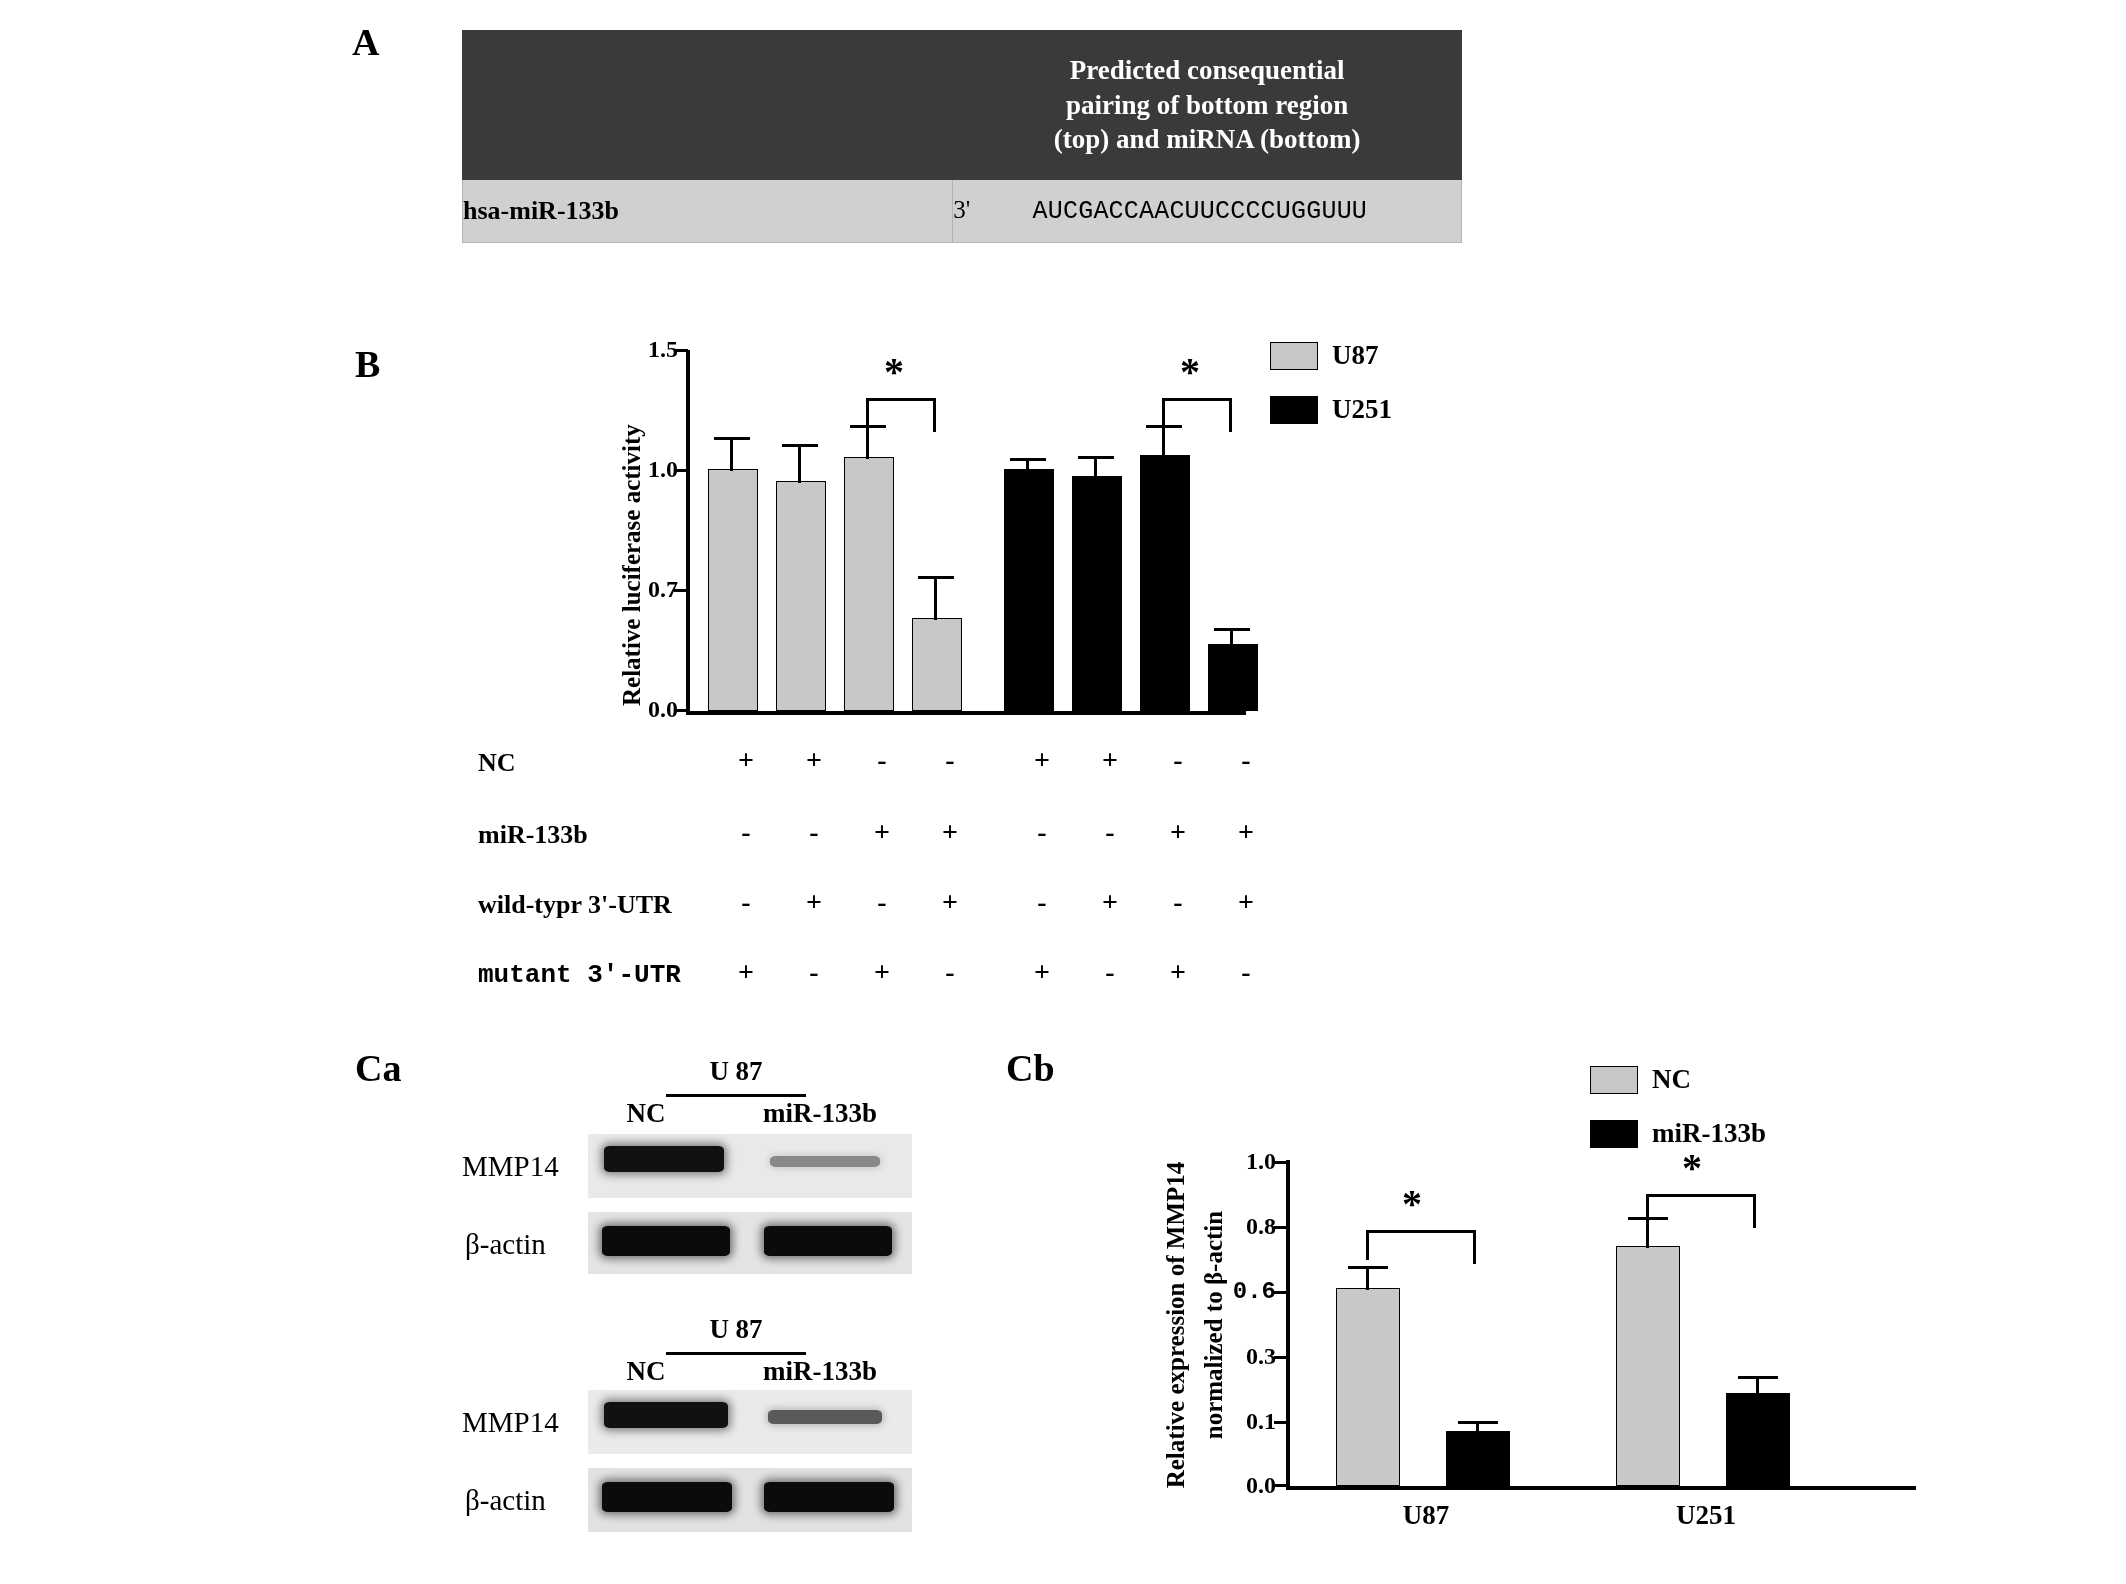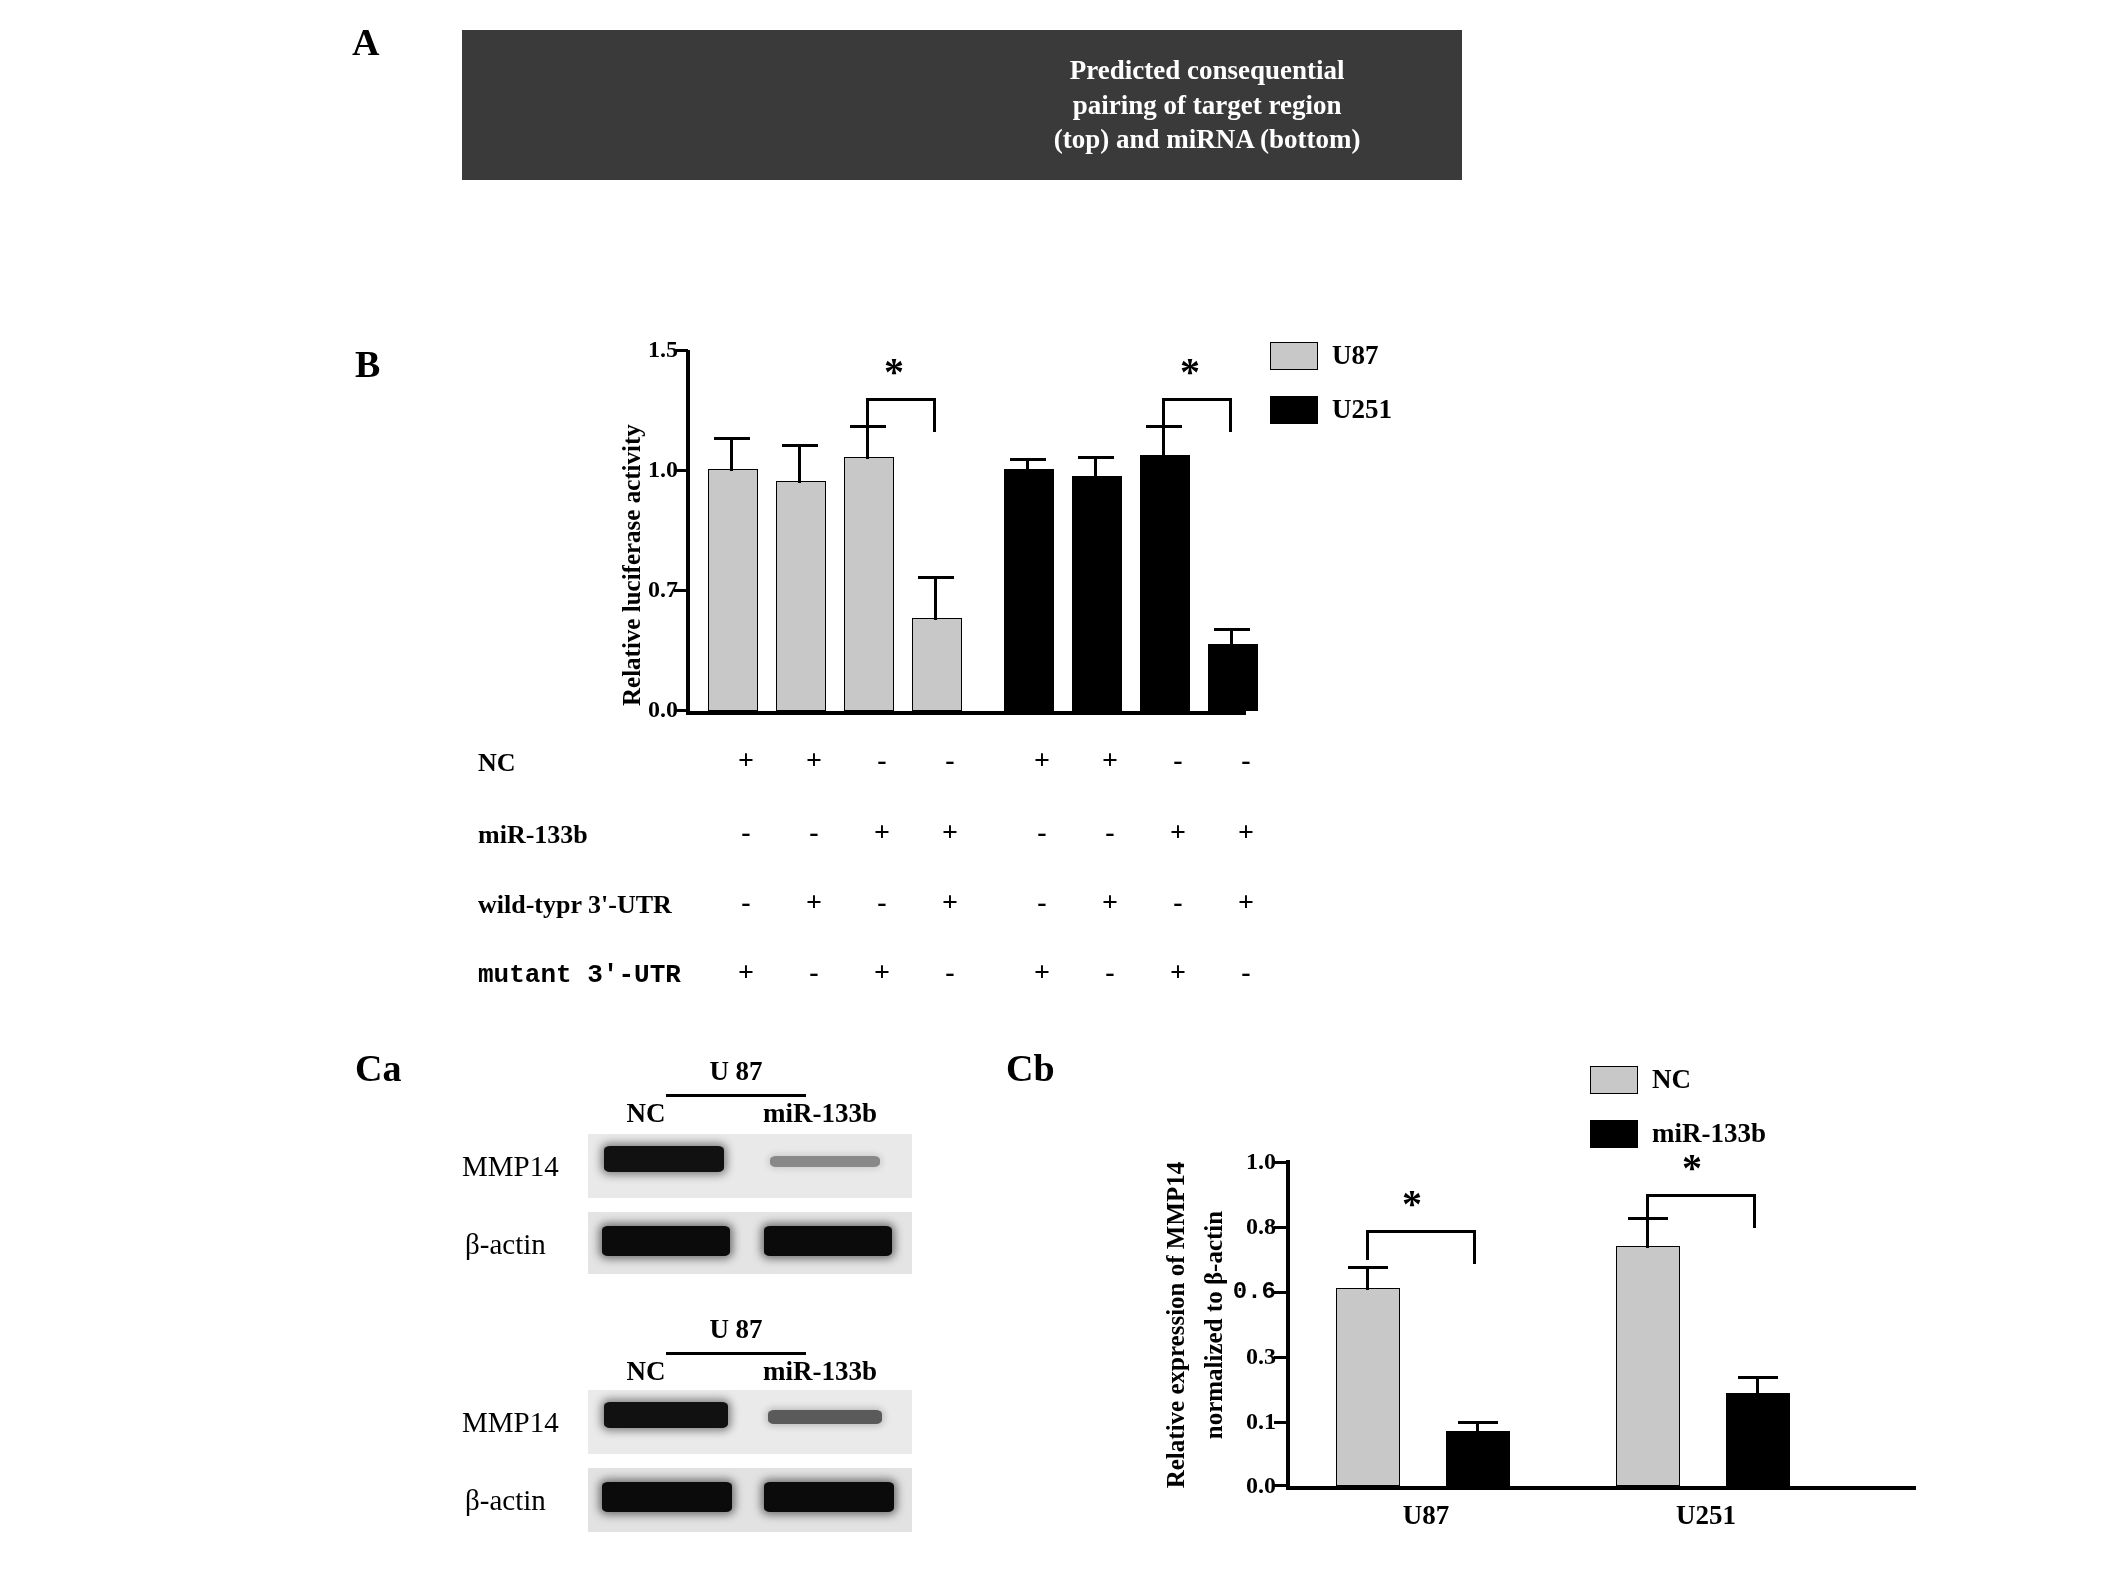--- a/index.html
+++ b/index.html
@@ -195,22 +195,28 @@
 <body>
 
 <div class="panel-letter" style="left:352px; top:20px;">A</div>
 
 <table id="panelA-table">
   <tbody>
       <tr>
     <td class="hdr-cell hdr-left"></td>
     <td class="hdr-cell hdr-right">
       <div>Predicted consequential</div>
-      <div>pairing of target region</div>
+      <div>pairing of bottom region</div>
       <div>(top) and miRNA (bottom)</div>
+    </td>
+  </tr>
+  <tr>
+    <td class="row-cell">hsa-miR-133b</td>
+    <td class="seq-cell">
+      <span class="prime">3'</span><span style="margin-left:52px;">AUCGACCAACUUCCCCUGGUUU</span>
     </td>
   </tr>
 </tbody>
   </table>
 
 <div class="panel-letter" style="left:355px; top:342px;">B</div>
 
 <div id="panelB">
 
   <div class="b-ylabel" style="left:18px; top:356px;">Relative  luciferase activity</div>

